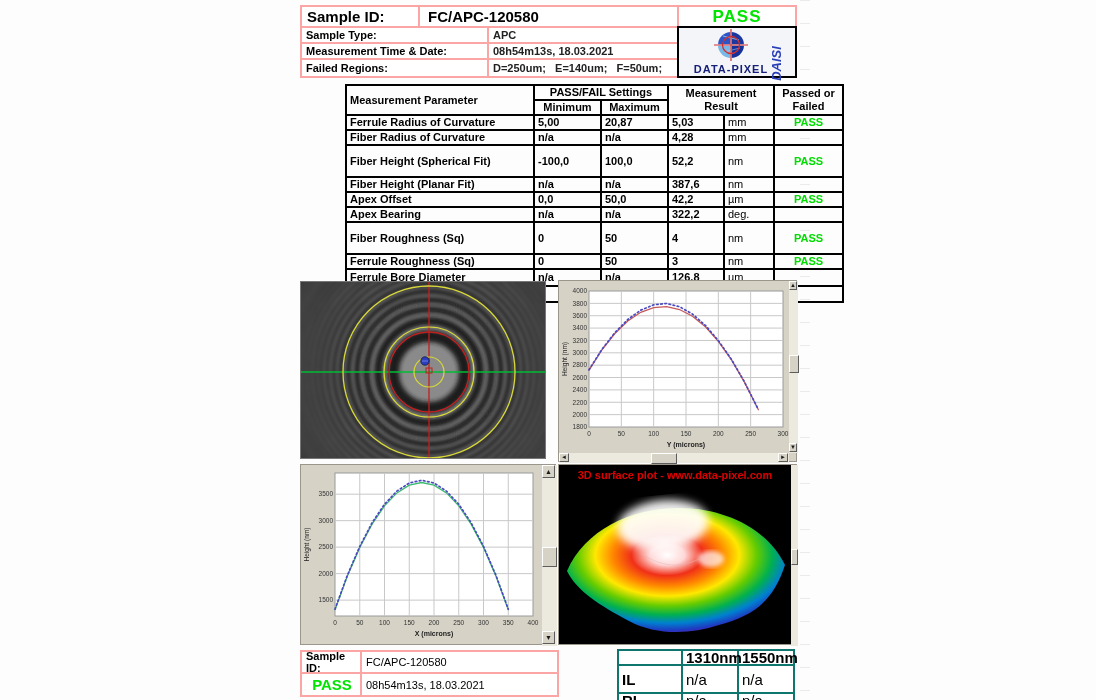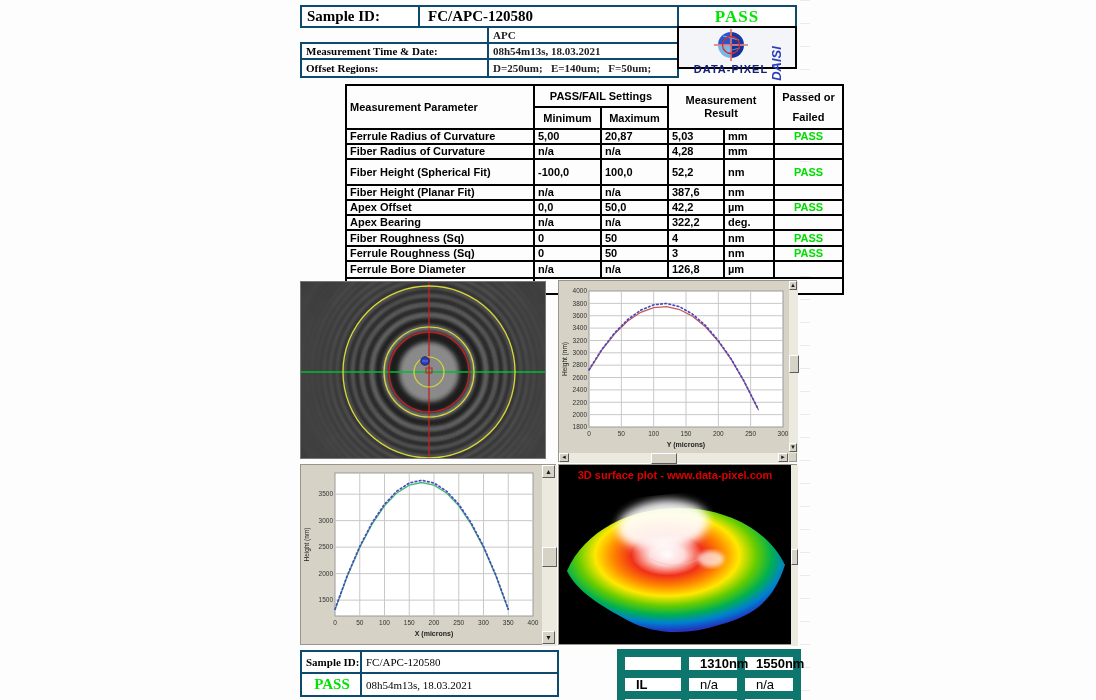--- a/index.html
+++ b/index.html
@@ -1,83 +1,86 @@
 <!DOCTYPE html>
 <html><head>
 <meta charset="utf-8">
 <style>
   html,body{margin:0;padding:0;}
   body{background:#fdfdfd;font-family:"Liberation Sans",sans-serif;}
   .screen{position:relative;width:1096px;height:700px;background:#fdfdfd;overflow:hidden;}
   .abs{position:absolute;box-sizing:border-box;}
-  .cell{border:2px solid #0c4a6e;background:#fff;display:flex;align-items:center;font-family:Liberation Serif, serif;}
+  .cell{border:2px solid #fca5a5;background:#fff;display:flex;align-items:center;}
   .b{font-weight:bold;}
   .pass-green{font-weight:bold;}
   
   .hdr-big{font-size:15px;font-weight:bold;padding-left:5px;}
   .hdr-sm{font-size:11px;font-weight:bold;padding-left:4px;}
   .hdr-val{font-size:11px;font-weight:bold;padding-left:4px;color:#222;}
   .logo-box{border:2px solid #000;background:#f4f5f8;}
   .daisi{position:absolute;right:1px;top:28px;transform:rotate(-90deg);transform-origin:center;font-style:italic;font-weight:bold;font-size:13px;color:#2a3eb8;}
   
   table.mt{border-collapse:collapse;table-layout:fixed;width:497px;margin-left:45px;}
   table.mt th,table.mt td{border:2px solid #000;font-size:11px;line-height:11px;padding:1px 3px;overflow:hidden;white-space:nowrap;}
   table.mt th{font-weight:bold;text-align:center;}
   td.p{font-weight:bold;text-align:left;}
   td.num{font-weight:bold;text-align:left;}
-  td.unit{font-weight:bold;text-align:left;}
+  td.unit{font-weight:normal;text-align:left;}
   td.status{font-weight:bold;text-align:center;}
   
   .panel{background:#d6d2c6;border:1px solid #9a968c;}
   .ifg{border:1px solid #777;}
   
   .sb-track{position:absolute;background:#eceade;}
   .sb-btn{position:absolute;background:#d6d2c6;border:1px solid;border-color:#fff #5c5c5c #5c5c5c #fff;color:#1a1a1a;font-size:6px;line-height:7px;text-align:center;padding:0;cursor:pointer;}
   .sb-thumb{position:absolute;background:#d6d2c6;border:1px solid;border-color:#fff #5c5c5c #5c5c5c #fff;cursor:pointer;}
   
   .f-lbl{font-size:11px;font-weight:bold;padding-left:4px;}
   .f-val{font-size:11px;padding-left:4px;}
   table.ilrl{border-collapse:collapse;table-layout:fixed;width:176px;}
-  table.ilrl td{border:8px solid #0f766e;font-size:13px;line-height:11px;padding:1px 11px;white-space:nowrap;background:#fff;}
+  table.ilrl td{border:2px solid #0f766e;font-size:15px;line-height:11px;padding:1px 3px;white-space:nowrap;background:#fff;}
   .ruler{position:absolute;left:800px;top:0;width:10px;height:700px;
     background:repeating-linear-gradient(to bottom,#e3e3e3 0 1px,transparent 1px 23px);opacity:.7;}
 </style>
 </head>
 <body>
 
 <div class="screen">
   <div class="ruler"></div>
 
   <div class="abs cell" style="left:300px;top:5px;width:120px;height:23px;">
     <span class="hdr-big">Sample ID:</span>
   </div>
   <div class="abs cell" style="left:418px;top:5px;width:261px;height:23px;">
     <span class="hdr-big" style="padding-left:8px;">FC/APC-120580</span>
   </div>
   <div class="abs cell" style="left:677px;top:5px;width:120px;height:23px;justify-content:center;">
     <span class="pass-green" style="font-size: 17px; letter-spacing: 1px; color: rgb(0, 228, 0);">PASS</span>
   </div>
 
+  <div class="abs cell" style="left:300px;top:26px;width:189px;height:18px;">
+    <span class="hdr-sm">Sample Type:</span>
+  </div>
   <div class="abs cell" style="left:300px;top:42px;width:189px;height:18px;">
     <span class="hdr-sm">Measurement Time &amp; Date:</span>
   </div>
   <div class="abs cell" style="left:487px;top:26px;width:192px;height:18px;">
     <span class="hdr-val">APC</span>
   </div>
   <div class="abs cell" style="left:487px;top:42px;width:192px;height:18px;">
     <span class="hdr-val">08h54m13s, 18.03.2021</span>
   </div>
   <div class="abs cell" style="left:300px;top:58px;width:189px;height:20px;">
-    <span class="hdr-sm">Offset Regions:</span>
+    <span class="hdr-sm">Failed Regions:</span>
   </div>
   <div class="abs cell" style="left:487px;top:58px;width:192px;height:20px;">
     <span class="hdr-val" style="white-space:pre;">D=250um;   E=140um;   F=50um;</span>
   </div>
 
-  <div class="abs logo-box" style="left:677px;top:26px;width:120px;height:43px;">
+  <div class="abs logo-box" style="left:677px;top:26px;width:120px;height:52px;">
     <svg width="100" height="48" viewBox="0 0 100 48" style="position:absolute;left:2px;top:0;">
       <path d="M50,17 L50,4 A13,13 0 0 0 37,17 Z" fill="#2b55c8"></path>
       <path d="M50,17 L63,17 A13,13 0 0 0 50,4 Z" fill="#1a38a0"></path>
       <path d="M50,17 L50,30 A13,13 0 0 0 63,17 Z" fill="#14309a"></path>
       <path d="M50,17 L37,17 A13,13 0 0 0 50,30 Z" fill="#78b8e8"></path>
       <line x1="36" y1="17" x2="64" y2="17" stroke="#fff" stroke-width="1.4"></line>
       <line x1="50" y1="3" x2="50" y2="31" stroke="#fff" stroke-width="1.4"></line>
       <line x1="42" y1="8" x2="58" y2="12" stroke="#9fd0f0" stroke-width="1" opacity="0.8"></line>
       <line x1="43" y1="24" x2="59" y2="20" stroke="#9fd0f0" stroke-width="1" opacity="0.6"></line>
       <circle cx="50" cy="17" r="8.5" fill="none" stroke="#d03030" stroke-width="1.3"></circle>
@@ -96,21 +99,21 @@
           <col style="width:67px">
         <col style="width:56px">
           <col style="width:50px">
           <col style="width:69px">
       </colgroup>
       <thead>
         <tr>
           <th rowspan="2" style="text-align:left;">Measurement Parameter</th>
           <th colspan="2">PASS/FAIL Settings</th>
           <th colspan="2" rowspan="2" style="white-space:normal;line-height:13px;">Measurement Result</th>
-          <th rowspan="2" style="white-space:normal;line-height:20px;">Passed or Failed</th>
+          <th rowspan="2" style="white-space:normal;line-height:13px;">Passed or Failed</th>
         </tr>
         <tr>
           <th>Minimum</th>
           <th>Maximum</th>
         </tr>
       </thead>
       <tbody id="mt-body">
           <tr style="height: 15px;">
             <td class="p">Ferrule Radius of Curvature</td>
             <td class="num">5,00</td>
@@ -120,21 +123,21 @@
             <td class="status" style="color: rgb(0, 221, 0);">PASS</td>
           </tr>
           <tr style="height: 15px;">
             <td class="p">Fiber Radius of Curvature</td>
             <td class="num">n/a</td>
             <td class="num">n/a</td>
             <td class="num">4,28</td>
             <td class="unit">mm</td>
             <td class="status"></td>
           </tr>
-          <tr style="height: 26px;">
+          <tr style="height: 32px;">
             <td class="p">Fiber Height (Spherical Fit)</td>
             <td class="num">-100,0</td>
             <td class="num">100,0</td>
             <td class="num">52,2</td>
             <td class="unit">nm</td>
             <td class="status" style="color: rgb(0, 221, 0);">PASS</td>
           </tr>
           <tr style="height: 15px;">
             <td class="p">Fiber Height (Planar Fit)</td>
             <td class="num">n/a</td>
@@ -152,21 +155,21 @@
             <td class="status" style="color: rgb(0, 221, 0);">PASS</td>
           </tr>
           <tr style="height: 15px;">
             <td class="p">Apex Bearing</td>
             <td class="num">n/a</td>
             <td class="num">n/a</td>
             <td class="num">322,2</td>
             <td class="unit">deg.</td>
             <td class="status"></td>
           </tr>
-          <tr style="height: 16px;">
+          <tr style="height: 32px;">
             <td class="p">Fiber Roughness (Sq)</td>
             <td class="num">0</td>
             <td class="num">50</td>
             <td class="num">4</td>
             <td class="unit">nm</td>
             <td class="status" style="color: rgb(0, 221, 0);">PASS</td>
           </tr>
           <tr style="height: 15px;">
             <td class="p">Ferrule Roughness (Sq)</td>
             <td class="num">0</td>
@@ -383,21 +386,21 @@
           <col style="width:64px">
           <col style="width:56px">
           <col style="width:56px">
         </colgroup>
       <tbody>
           <tr style="height:15px;">
         <td></td>
         <td class="b">1310nm</td>
         <td class="b">1550nm</td>
       </tr>
-      <tr style="height:15px;">
+      <tr style="height:28px;">
         <td class="b">IL</td>
         <td>n/a</td>
         <td>n/a</td>
       </tr>
       <tr style="height:15px;">
         <td class="b">RL</td>
         <td>n/a</td>
         <td>n/a</td>
       </tr>
     </tbody>

